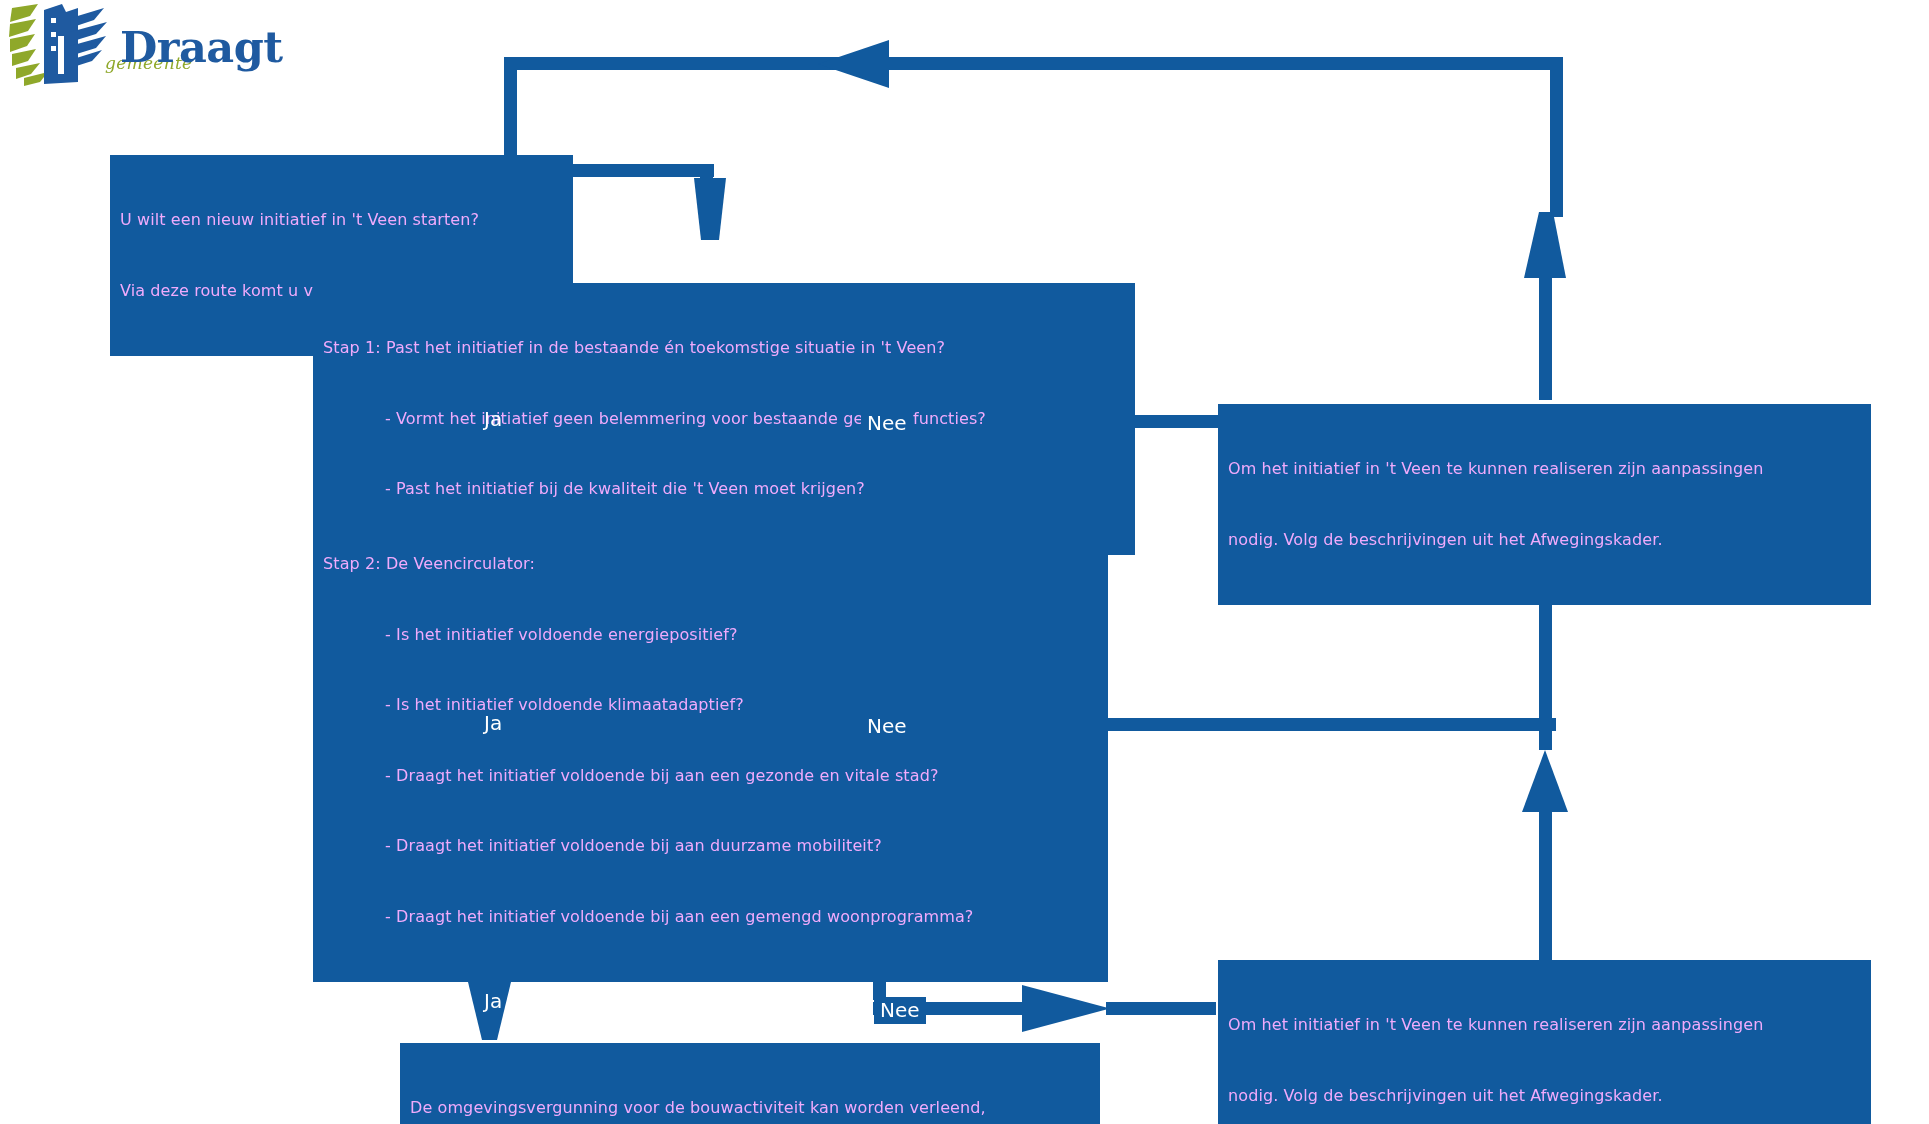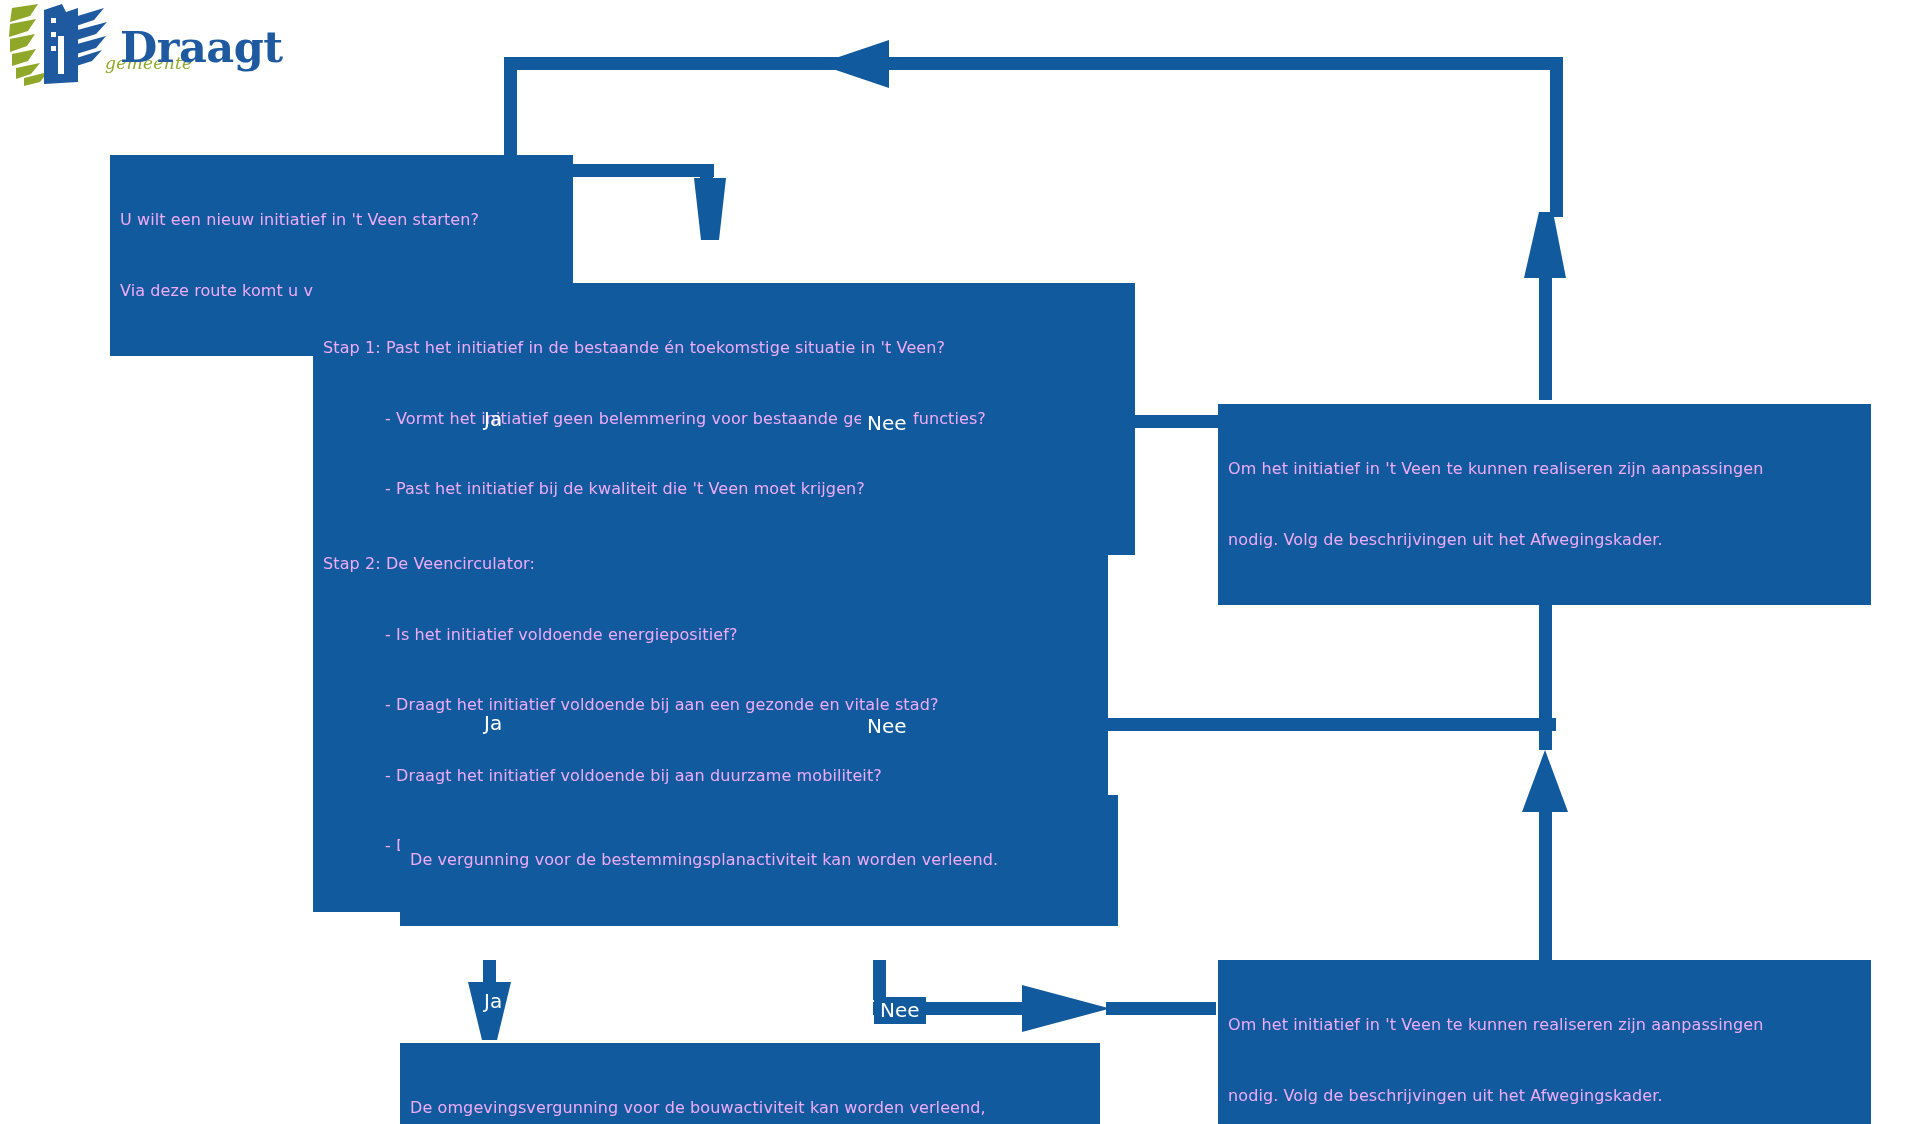--- a/index.html
+++ b/index.html
@@ -178,28 +178,26 @@
 
   <div class="node" style="left:313px; top:283px; width:822px;">
     <span class="ln">Stap 1: Past het initiatief in de bestaande én toekomstige situatie in 't Veen?</span>
     <span class="ln indent">- Vormt het initiatief geen belemmering voor bestaande gebruiksfuncties?</span>
     <span class="ln indent">- Past het initiatief bij de kwaliteit die 't Veen moet krijgen?</span>
   </div>
 
   <div class="node" style="left:313px; top:499px; width:795px;">
     <span class="ln">Stap 2: De Veencirculator:</span>
     <span class="ln indent">- Is het initiatief voldoende energiepositief?</span>
+    <span class="ln indent">- Is het initiatief voldoende klimaatadaptief?</span>
     <span class="ln indent">- Draagt het initiatief voldoende bij aan een gezonde en vitale stad?</span>
     <span class="ln indent">- Draagt het initiatief voldoende bij aan duurzame mobiliteit?</span>
     <span class="ln indent">- Draagt het initiatief voldoende bij aan een gemengd woonprogramma?</span>
   </div>
 
-  <div class="node" style="left:400px; top:795px; width:718px;">
-    <span class="ln">De vergunning voor de bestemmingsplanactiviteit kan worden verleend.</span>
-  </div>
 
 
   <div class="node" style="left:400px; top:1043px; width:700px;">
     <span class="ln">De omgevingsvergunning voor de bouwactiviteit kan worden verleend,</span>
     
   </div>
 
   <div class="node" style="left:1218px; top:404px; width:653px;">
     <span class="ln">Om het initiatief in 't Veen te kunnen realiseren zijn aanpassingen</span>
     <span class="ln">nodig. Volg de beschrijvingen uit het Afwegingskader.</span>

